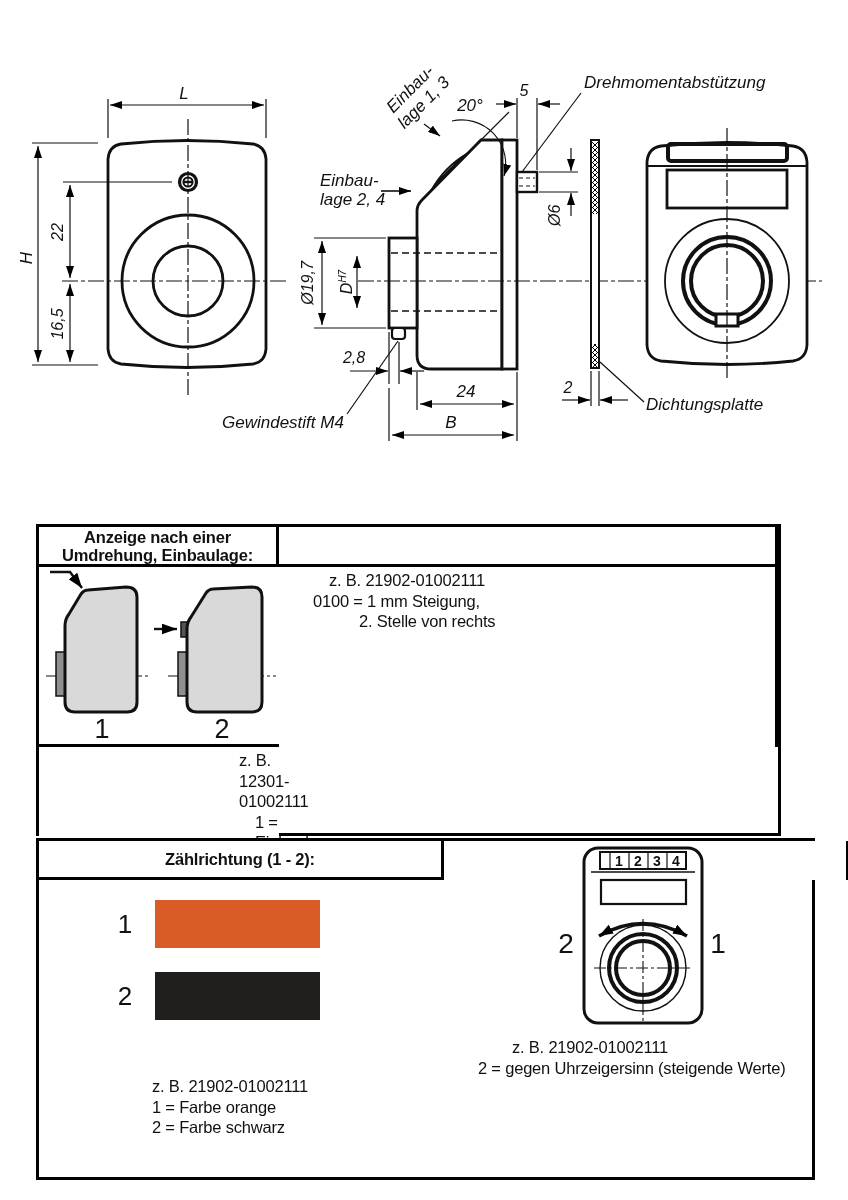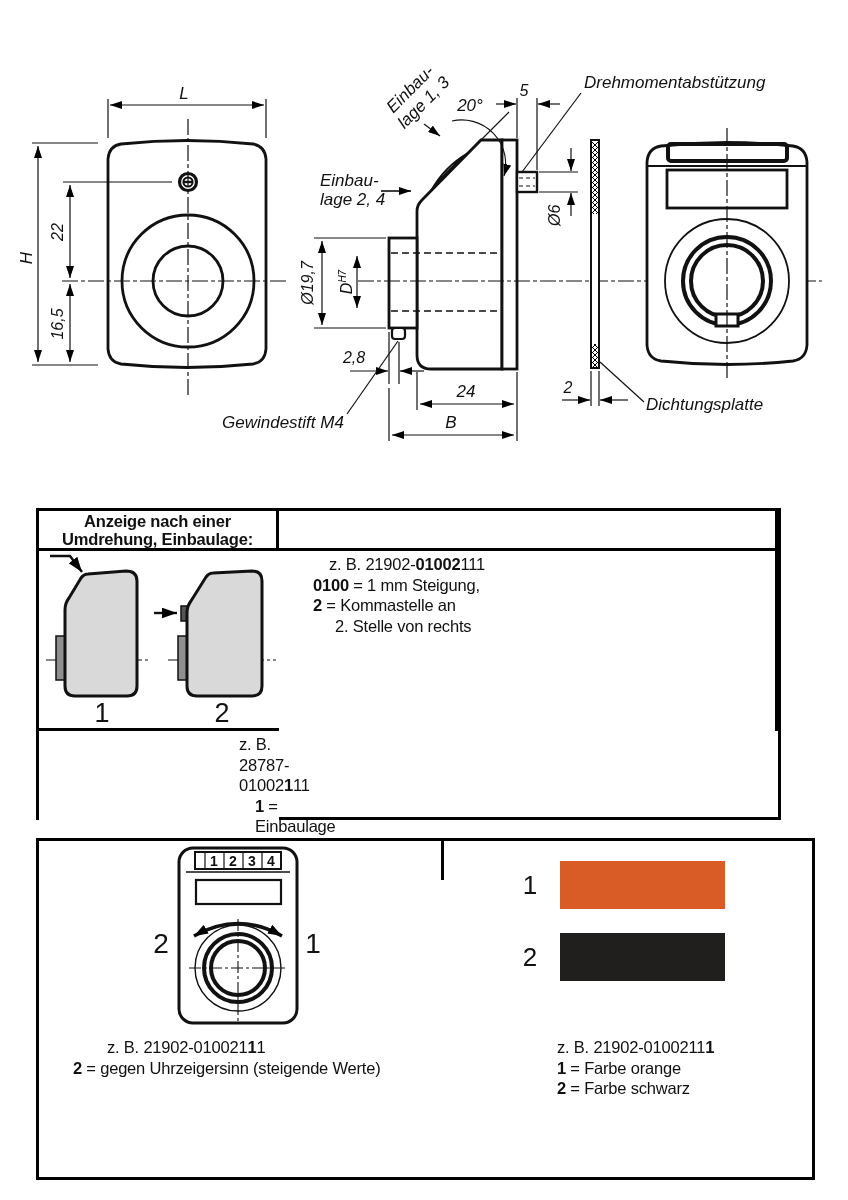--- a/index.html
+++ b/index.html
@@ -3,29 +3,29 @@
 <meta charset="utf-8">
 <style>
   html,body{margin:0;padding:0;background:#fff;}
   .page{position:relative;width:848px;height:1200px;background:#fff;overflow:hidden;
         font-family:"Liberation Sans",sans-serif;color:#111;}
   svg text{font-family:"Liberation Sans",sans-serif;fill:#111;}
   .dimtxt{font-style:italic;font-size:16px;}
   .dimtxt17{font-style:italic;font-size:17px;}
   
   .tbl{position:absolute;border:3px solid #000;box-sizing:border-box;display:grid;background:#fff;}
-  #t1{left:36px;top:508px;width:745px;height:312px;grid-template-columns:240px 1fr;grid-template-rows:40px 180px 1fr;}
+  #t1{left:36px;top:524px;width:745px;height:312px;grid-template-columns:240px 1fr;grid-template-rows:40px 180px 1fr;}
   #t2{left:36px;top:838px;width:779px;height:342px;grid-template-columns:405px 1fr;grid-template-rows:39px 1fr;}
   .cell{box-sizing:border-box;position:relative;background:#fff;}
   .br{border-right:3px solid #000;}
   .bb{border-bottom:3px solid #000;}
   .hdr{display:flex;flex-direction:column;align-items:center;justify-content:center;
        font-weight:bold;font-size:16.5px;line-height:18px;text-align:center;letter-spacing:-0.2px;}
   .ft{font-size:16.5px;line-height:20.5px;letter-spacing:-0.2px;}
-  .b{font-weight:bold;}
+  .b{font-weight:normal;}
   
   .counter{position:absolute;left:36px;top:77px;width:165px;height:54px;border:3px solid #000;box-sizing:border-box;padding:3px;}
   .counter-in{width:100%;height:100%;border:2px solid #000;box-sizing:border-box;display:flex;align-items:stretch;}
   .digit{flex:1;display:flex;align-items:center;justify-content:center;font-size:37px;line-height:1;letter-spacing:-1px;}
   .dsep{width:2px;background:#000;}
   .dmark{width:5px;}
   .stripes{width:24px;margin:3px 2px 3px 1px;background:repeating-linear-gradient(#000 0 3px,#fff 3px 7px);}
   
   .swrow{position:absolute;left:78px;display:flex;align-items:center;gap:22px;}
   .swnum{font-size:26px;width:16px;text-align:center;}
@@ -265,32 +265,34 @@
           <text x="183" y="171">2</text>
           <text x="338" y="171">3</text>
           <text x="481" y="171">4</text>
         </g>
       </svg>
     </div>
 
     <div class="cell br ft" style="padding:3px 0 0 34px;">
       <div style="margin-left:16px;"><span>z. B.  21902-</span><span class="b">01002</span><span>111</span></div>
       <div><span class="b">0100</span><span> = 1 mm Steigung,</span></div>
-      <div><span class="b">2</span><span> = Kommastelle an</span></div>
-      <div style="margin-left:22px;">2. Stelle von rechts</div>
+      <div style="margin-left:46px;">2. Stelle von rechts</div>
     </div>
 
     <div class="cell ft" style="padding:3px 0 0 200px;">
-      <div><span>z. B. 28787-01002</span><span class="b">1</span><span>11</span></div>
+      <div><span>z. B. 12301-01002</span><span class="b">1</span><span>11</span></div>
       <div style="margin-left:16px;"><span class="b">1</span><span> = Einbaulage</span></div>
     </div>
   </div>
 
   
   <div id="t2" class="tbl">
+    <div class="cell br bb hdr">
+      <div>Zählrichtung (1 - 2):</div>
+    </div>
 
     <div class="cell br">
       <svg width="402" height="195" viewBox="0 0 402 195" style="display:block;">
         <defs>
           <marker id="md" viewBox="0 0 14 10" refX="14" refY="5" markerWidth="14" markerHeight="10" markerUnits="userSpaceOnUse" orient="auto-start-reverse">
               <path d="M0,0 L14,5 L0,10 Z"></path>
             </marker>
         </defs>
         <g stroke="#111" fill="none">
           <rect x="140" y="7" width="118" height="175" rx="14" stroke-width="3" fill="#fff"></rect>

